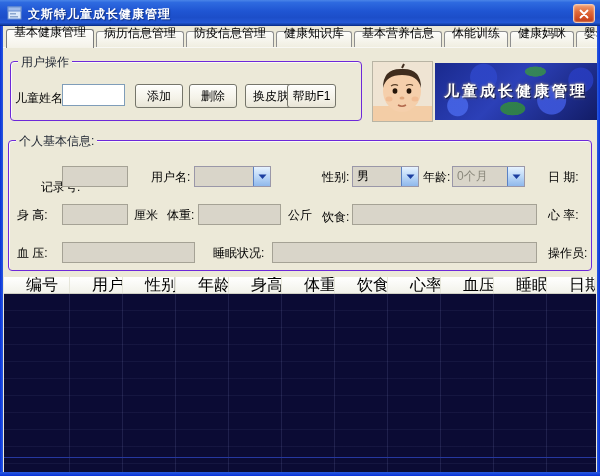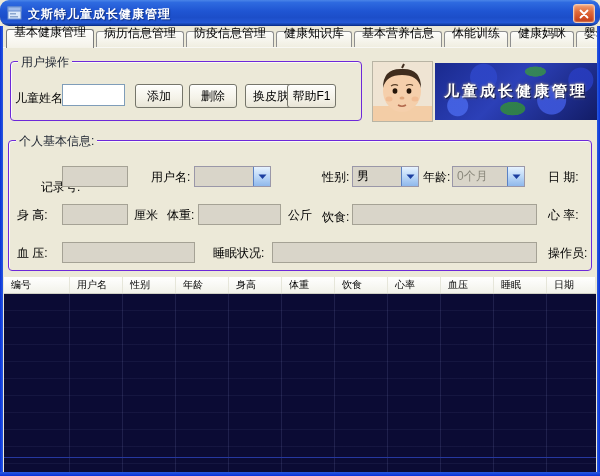--- a/index.html
+++ b/index.html
@@ -11,21 +11,21 @@
   
   .frame-left, .frame-right { position:absolute; top:26px; bottom:0; width:3px;
       background:linear-gradient(90deg,#0831d9,#2a5ade); z-index:50; }
   .frame-left { left:0; } .frame-right { right:0; background:linear-gradient(90deg,#2a5ade,#0831d9); }
   .frame-bottom { position:absolute; left:0; right:0; bottom:0; height:4px;
       background:linear-gradient(180deg,#2a5ade,#0831d9); z-index:50; }
 
   
   .titlebar { position:absolute; left:0; top:0; width:600px; height:26px; z-index:60;
       background:linear-gradient(180deg,#4a85e8 0%,#2e6ae0 10%,#1f55d2 45%,#1c4ec9 70%,#2358d6 90%,#123c9e 100%);
-      border-bottom:1px solid #0a2f8f;border-radius:9px; }
+      border-bottom:1px solid #0a2f8f; }
   .title-icon { position:absolute; left:7px; top:5px; width:16px; height:16px; }
   .title-text { position:absolute; left:28px; top:6px; color:#fff; font-weight:bold; font-size:12px;
       text-shadow:1px 1px 1px #10307e; letter-spacing:1px; }
   .close-btn { position:absolute; right:5px; top:4px; width:22px; height:19px; border-radius:3px;
       background:linear-gradient(180deg,#f2a075 0%,#e06b3a 40%,#cf4a21 80%,#b83a16 100%);
       border:1px solid #f0c9b2; box-shadow:inset 0 0 2px #ffd9c2; display:flex; align-items:center; justify-content:center; }
 
   
   .tabbar { position:absolute; left:6px; top:29px; height:18px; display:flex; align-items:flex-end; z-index:10; }
   .tab { height:16px; padding:1px 7px 14px 7px; margin-right:2px; background:linear-gradient(180deg,#fdfdfb,#f0eee1);
@@ -75,21 +75,21 @@
         linear-gradient(135deg,#1a2a8e 0%,#2c40b8 45%,#121c66 100%);
       display:flex; align-items:center; justify-content:center; }
   .banner-text { color:#fff; font-weight:bold; font-size:15px; letter-spacing:3px; white-space:nowrap;
       font-family:"Liberation Serif","DejaVu Serif",serif;
       text-shadow:1px 1px 1px #0a1240, 0 0 3px rgba(240,200,90,.8); }
 
   
   .thead { position:absolute; left:1px; top:229px; width:592px; height:17px;
       background:linear-gradient(180deg,#ffffff,#f2f2ea); border-bottom:1px solid #cfcfc4;
       display:grid; grid-template-columns:66px repeat(9,53px) 1fr; }
-  .th { padding-left:7px; line-height:16px; font-size:10px; color:#000; border-right:1px solid #e6e6da;
+  .th { padding-left:22px; line-height:16px; font-size:16px; color:#000; border-right:1px solid #e6e6da;
       overflow:hidden; white-space:nowrap; }
   .tbody { position:absolute; left:1px; top:246px; width:592px; bottom:0; background:#0b0b34;
       display:grid; grid-template-columns:66px repeat(9,53px) 1fr; grid-auto-rows:100%;
       }
   .tbody .col { border-right:1px solid rgba(170,180,240,.13);
       background:repeating-linear-gradient(180deg, transparent 0 16px, rgba(190,200,255,.06) 16px 17px); }
   .tbody .bottomline { position:absolute; left:0; right:0; bottom:14px; height:1px; background:#25379f; }
 </style>
 </head>
 <body>

